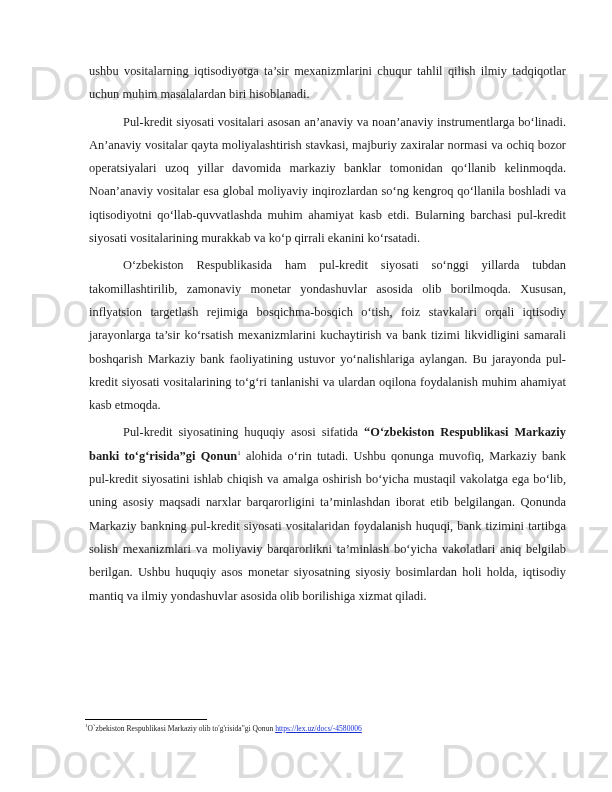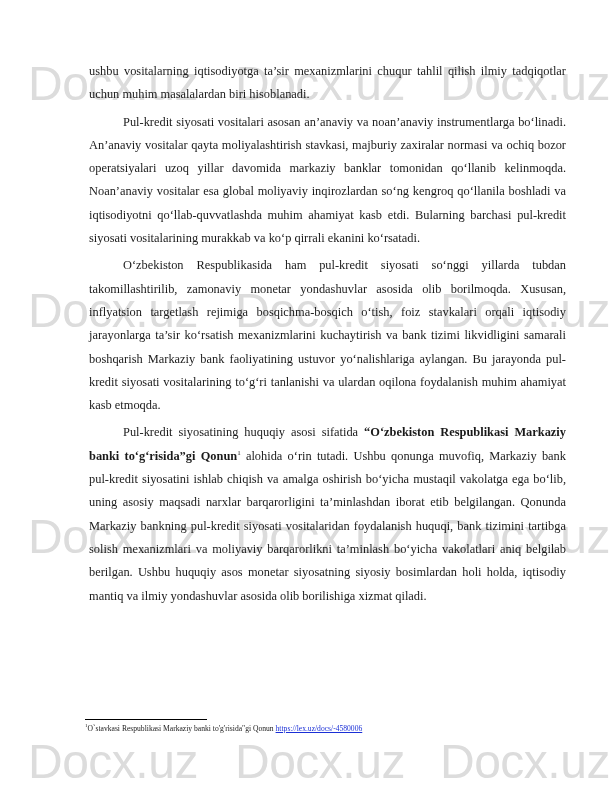--- a/index.html
+++ b/index.html
@@ -45,13 +45,13 @@
   <p class="para indent">
     <span>Pul-kredit siyosati vositalari asosan an’anaviy va noan’anaviy instrumentlarga bo‘linadi. An’anaviy vositalar qayta moliyalashtirish stavkasi, majburiy zaxiralar normasi va ochiq bozor operatsiyalari uzoq yillar davomida markaziy banklar tomonidan qo‘llanib kelinmoqda. Noan’anaviy vositalar esa global moliyaviy inqirozlardan so‘ng kengroq qo‘llanila boshladi va iqtisodiyotni qo‘llab-quvvatlashda muhim ahamiyat kasb etdi. Bularning barchasi pul-kredit siyosati vositalarining murakkab va ko‘p qirrali ekanini ko‘rsatadi.</span>
   </p>
   <p class="para indent">
     <span>O‘zbekiston Respublikasida ham pul-kredit siyosati so‘nggi yillarda tubdan takomillashtirilib, zamonaviy monetar yondashuvlar asosida olib borilmoqda. Xususan, inflyatsion targetlash rejimiga bosqichma-bosqich o‘tish, foiz stavkalari orqali iqtisodiy jarayonlarga ta’sir ko‘rsatish mexanizmlarini kuchaytirish va bank tizimi likvidligini samarali boshqarish Markaziy bank faoliyatining ustuvor yo‘nalishlariga aylangan. Bu jarayonda pul-kredit siyosati vositalarining to‘g‘ri tanlanishi va ulardan oqilona foydalanish muhim ahamiyat kasb etmoqda.</span>
   </p>
   <p class="para indent"><span>Pul-kredit siyosatining huquqiy asosi sifatida </span><span class="bold">“O‘zbekiston Respublikasi Markaziy banki to‘g‘risida”gi Qonun</span><sup>1</sup><span> alohida o‘rin tutadi. Ushbu qonunga muvofiq, Markaziy bank pul-kredit siyosatini ishlab chiqish va amalga oshirish bo‘yicha mustaqil vakolatga ega bo‘lib, uning asosiy maqsadi narxlar barqarorligini ta’minlashdan iborat etib belgilangan. Qonunda Markaziy bankning pul-kredit siyosati vositalaridan foydalanish huquqi, bank tizimini tartibga solish mexanizmlari va moliyaviy barqarorlikni ta’minlash bo‘yicha vakolatlari aniq belgilab berilgan. Ushbu huquqiy asos monetar siyosatning siyosiy bosimlardan holi holda, iqtisodiy mantiq va ilmiy yondashuvlar asosida olib borilishiga xizmat qiladi.</span></p>
 </div>
 
 <div class="fn-rule"></div>
-<div class="footnote"><sup>1</sup><span>O`stavkasi Respublikasi Markaziy banki to'g'risida"gi Qonun </span><a>https://lex.uz/docs/-4580006</a></div>
+<div class="footnote"><sup>1</sup><span>O`zbekiston Respublikasi Markaziy olib to'g'risida"gi Qonun </span><a>https://lex.uz/docs/-4580006</a></div>
 
 </body></html>

